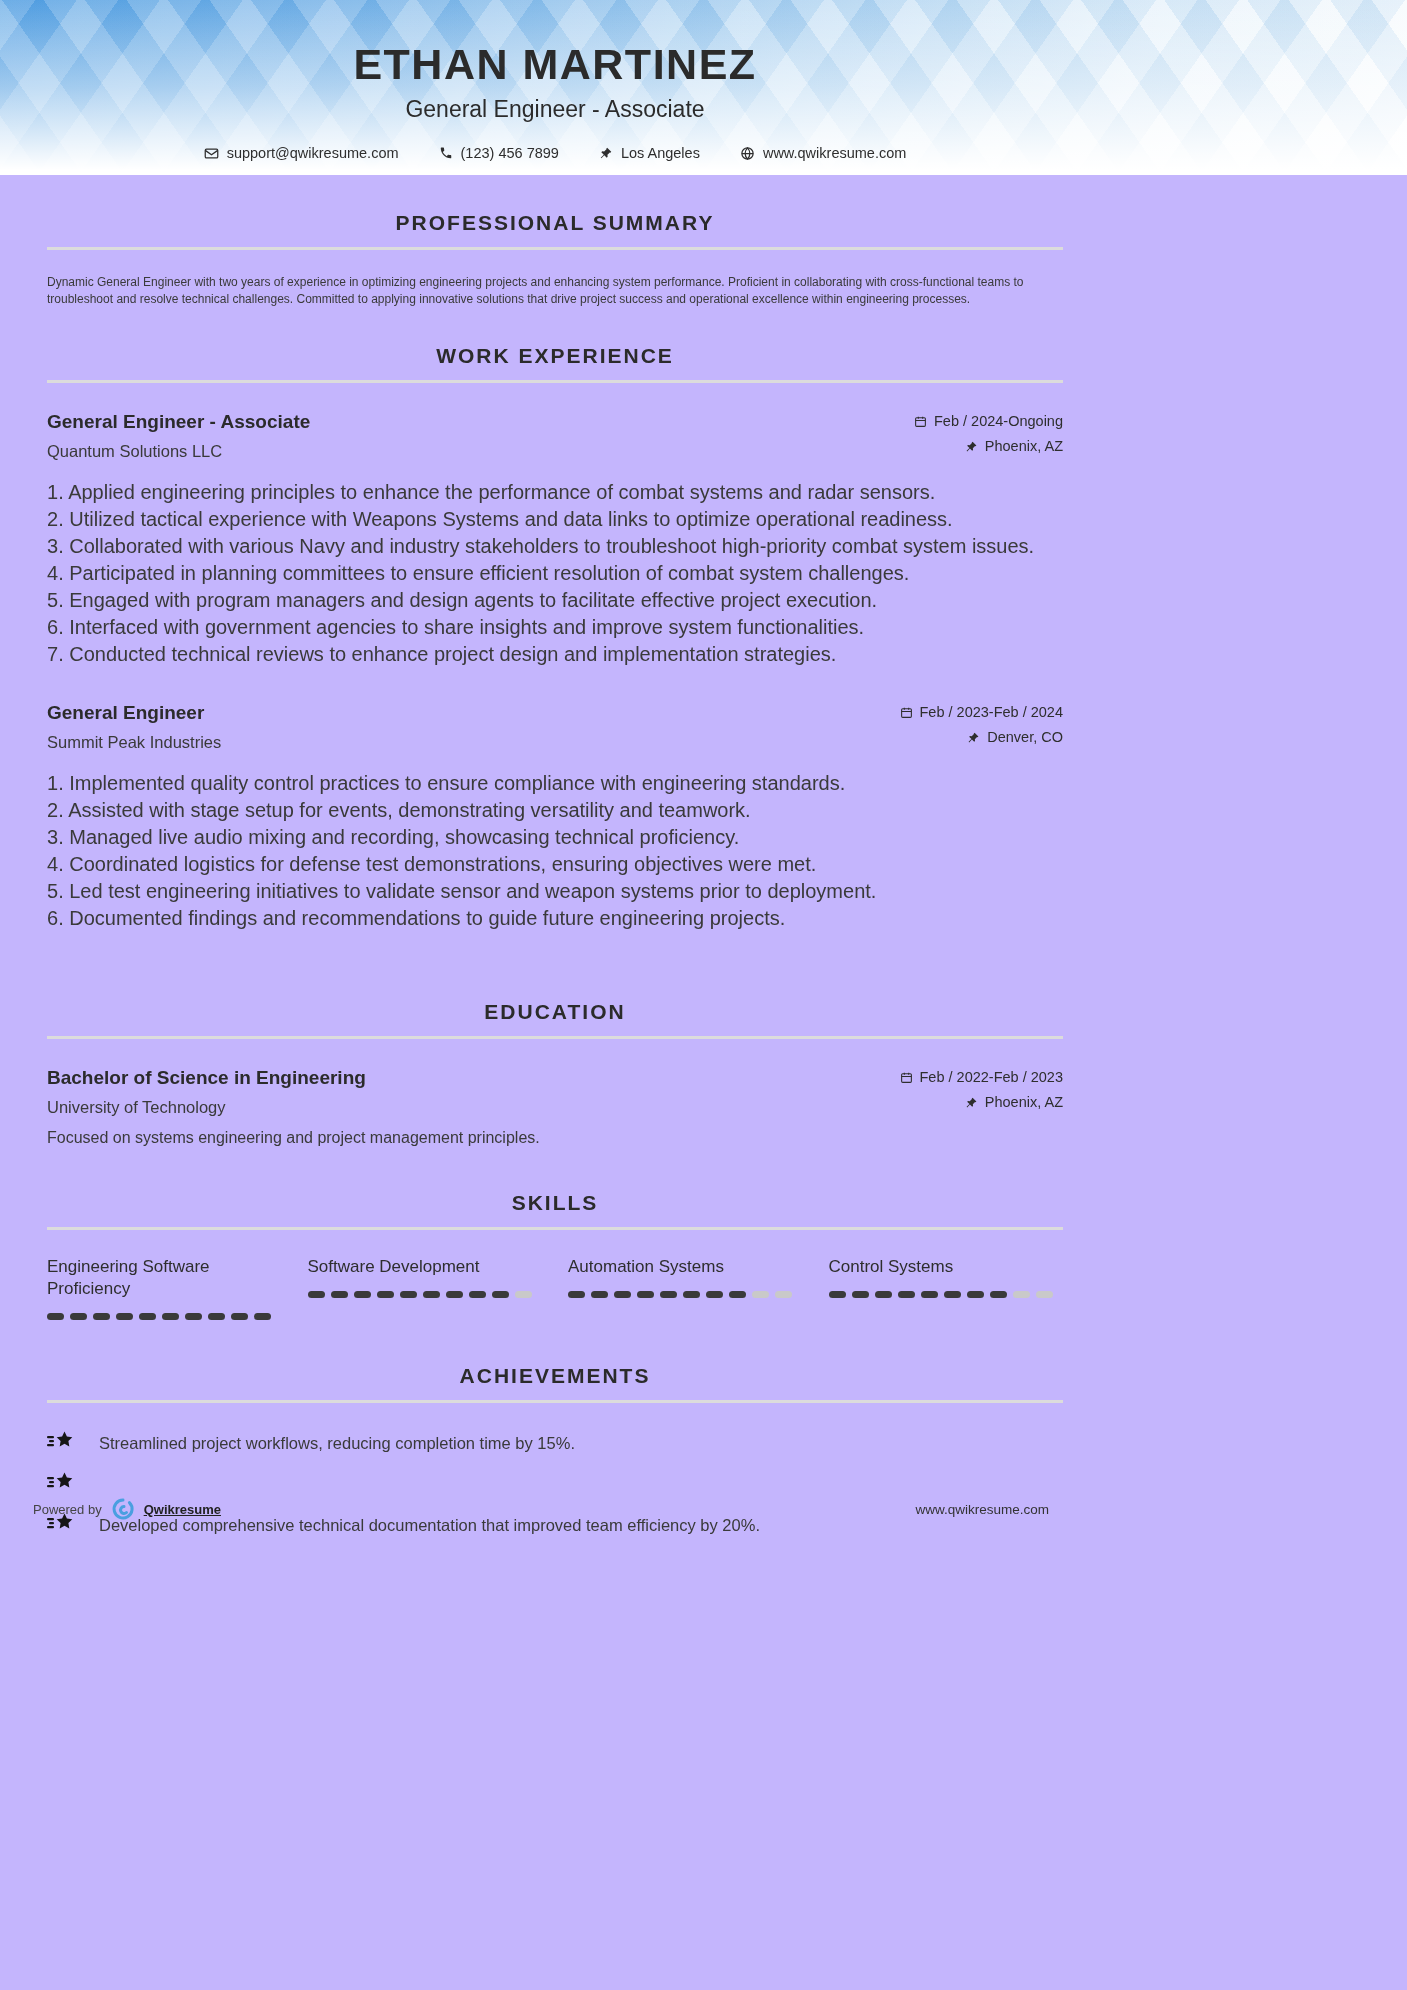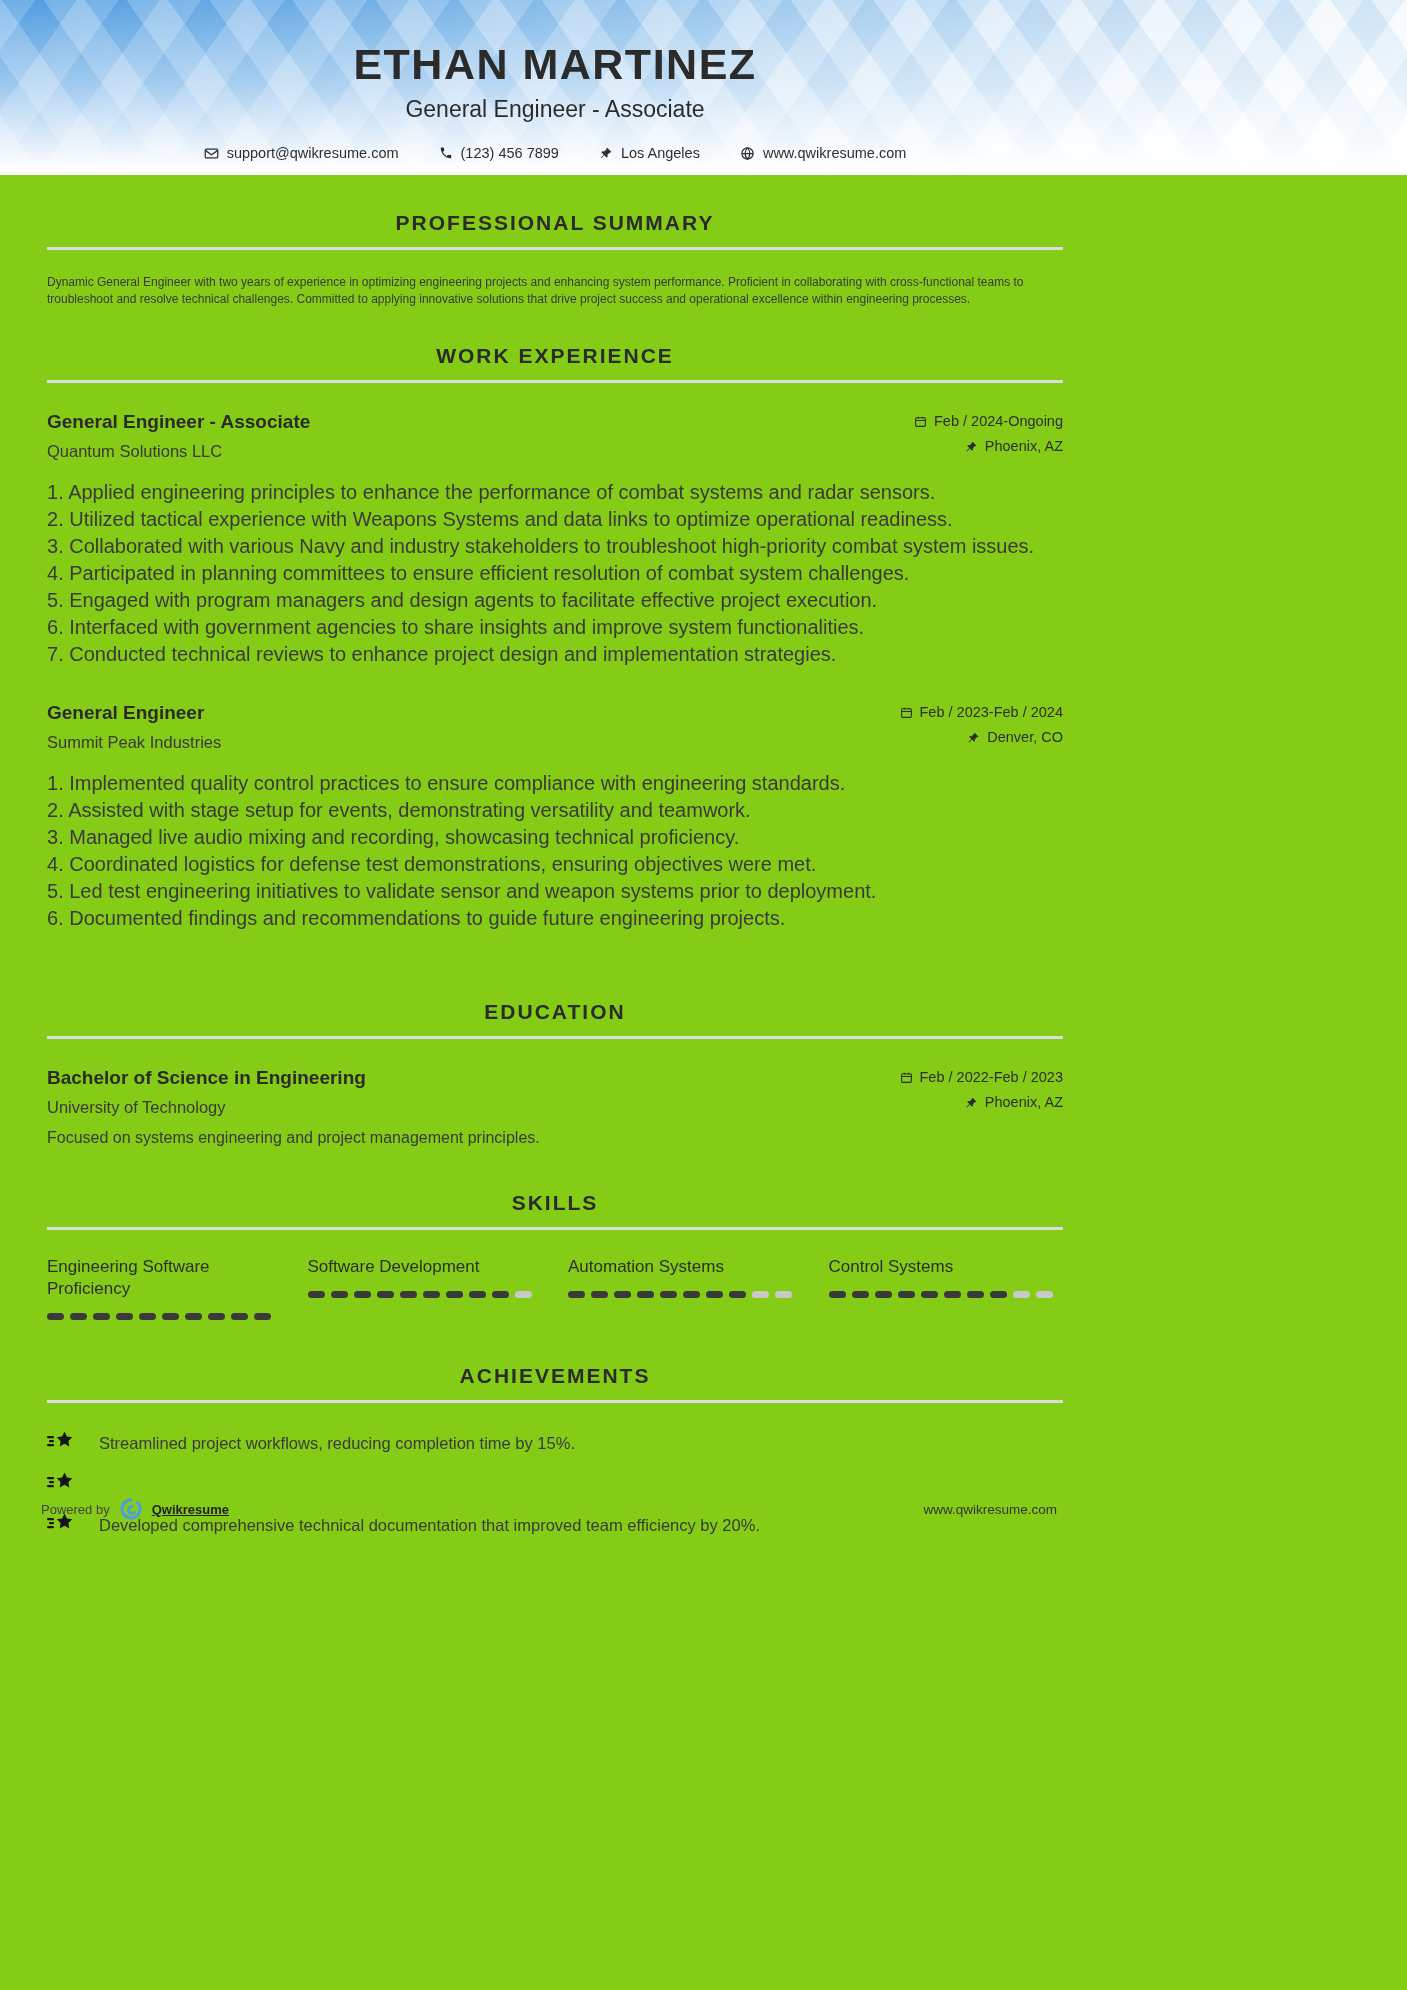--- a/index.html
+++ b/index.html
@@ -4,21 +4,21 @@
 <style>
   * { box-sizing: border-box; }
   html, body { margin: 0; padding: 0; }
   body {
     width: 1407px;
     background: #ffffff;
     font-family: "Liberation Sans", sans-serif;
     color: #3a3a3a;
     -webkit-font-smoothing: antialiased;
   }
-  .page { position: relative; width: 1407px; height: 1990px; background: #84cc16; overflow: hidden; }
+  .page { position: relative; width: 1407px; height: 1990px; background: #c4b5fd; overflow: hidden; }
   .content { width: 1016px; margin-left: 47px; }
 
   
   .hero {
     width: 100%;
     padding: 40px 0 14px;
     background:
       linear-gradient(180deg, rgba(255,255,255,0) 0%, rgba(255,255,255,0.45) 50%, #ffffff 97%),
       repeating-linear-gradient(55deg, rgba(255,255,255,0.20) 0 34px, rgba(88,160,220,0.12) 34px 68px),
       repeating-linear-gradient(-55deg, rgba(255,255,255,0.20) 0 34px, rgba(88,160,220,0.12) 34px 68px),
@@ -55,21 +55,21 @@
   .dash { display: inline-block; width: 17px; height: 7px; border-radius: 3.5px; margin-right: 6px; }
   .dash.on { background: #3a3a3a; }
   .dash.off { background: #c9c9c9; }
 
   
   .ach-list { margin-top: 26px; }
   .ach-item { display: flex; align-items: center; gap: 22px; margin-bottom: 13px; font-size: 16.5px; color: #3a3a3a; }
   .ach-icon { flex: 0 0 30px; width: 30px; color: #161616; }
 
   
-  .footer { position: absolute; left: 41px; top: 1497px; width: 1016px; display: flex; align-items: center; }
+  .footer { position: absolute; left: 33px; top: 1497px; width: 1016px; display: flex; align-items: center; }
   .footer-left { display: flex; align-items: center; gap: 9px; font-size: 13px; color: #444; }
   .brand-link { font-size: 13px; font-weight: 700; color: #222; text-decoration: underline; cursor: pointer; }
   .footer-right { margin-left: auto; font-size: 13.5px; color: #333; }
 </style>
 </head>
 <body>
 
 <div class="page">
 
   <div class="hero">

